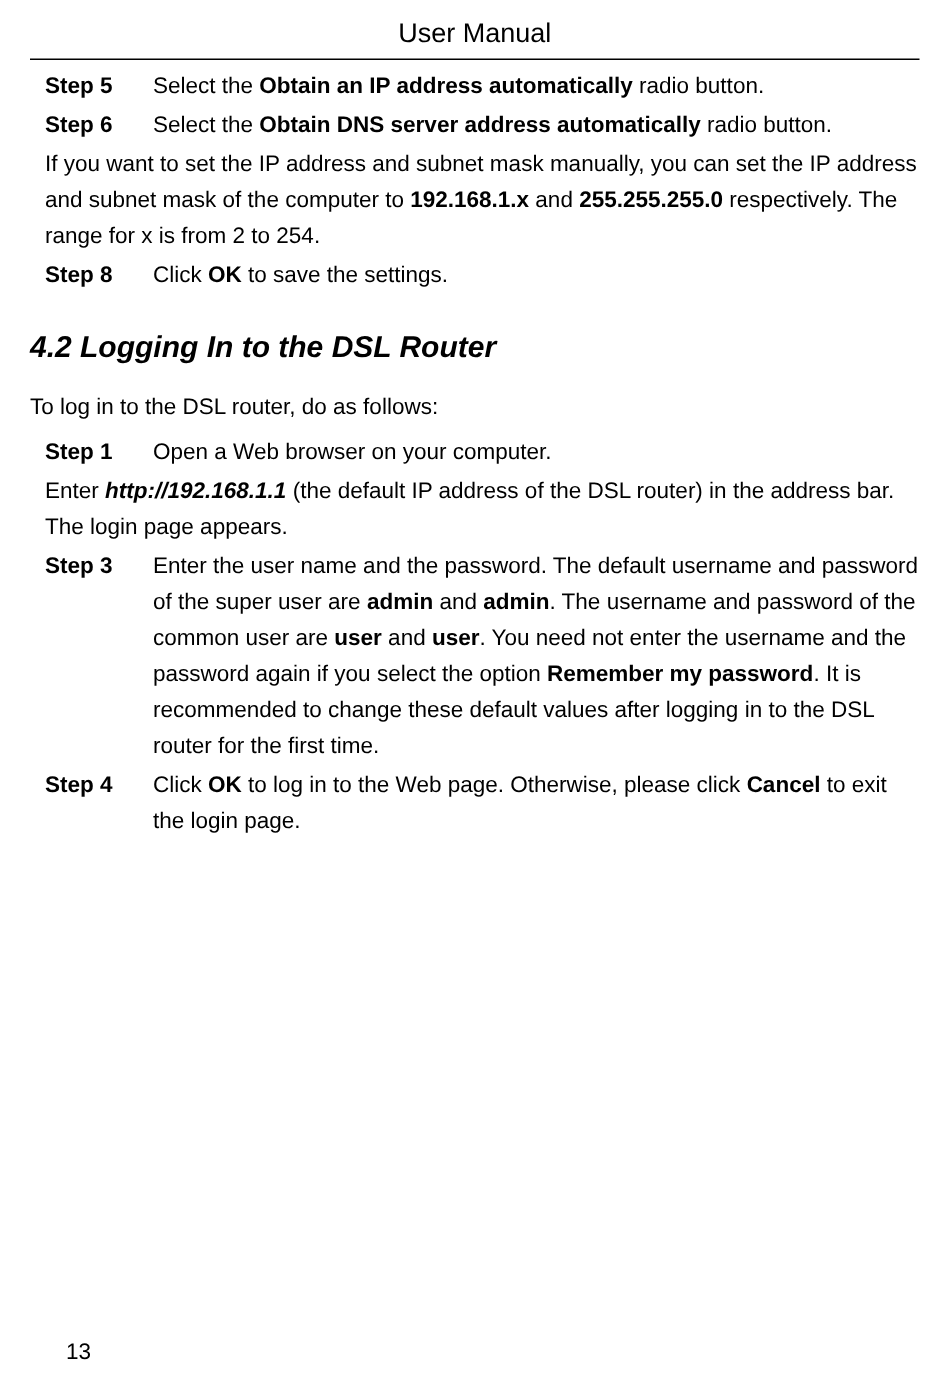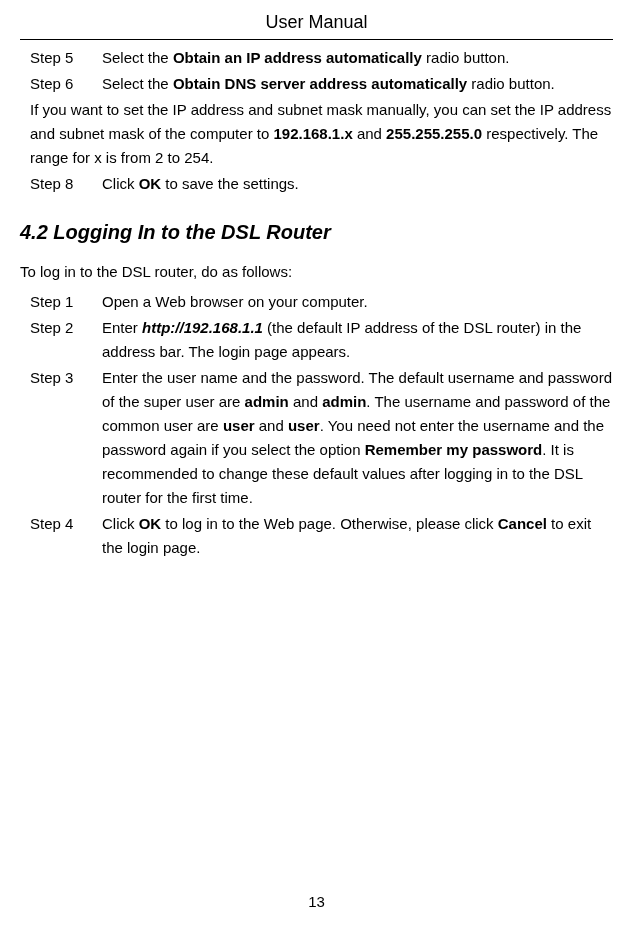--- a/index.html
+++ b/index.html
@@ -30,21 +30,21 @@
       margin-bottom: 6px;
     }
     .steps {
       padding-left: 10px;
     }
     .step-row {
       display: flex;
       margin-bottom: 2px;
     }
     .step-label {
-      font-weight: normal;
+      font-weight: bold;
       width: 72px;
       flex-shrink: 0;
     }
     .step-text {
       flex: 1;
     }
     .section-heading {
       font-size: 20px;
       font-weight: bold;
       margin-top: 20px;
@@ -61,22 +61,22 @@
     }
     .bold-italic {
       font-weight: bold;
       font-style: italic;
     }
     .page-number {
       position: absolute;
       bottom: 18px;
       left: 0;
       right: 0;
-      text-align: center;
       font-size: 15px;
+      padding-left: 44px;
     }
   </style>
 </head>
 <body>
 
 <div class="page">
   <div class="header-title">User Manual</div>
 
   <div class="steps" id="section1-steps">
       <div class="step-row">
@@ -99,21 +99,20 @@
   <h2 class="section-heading">4.2   Logging In to the DSL Router</h2>
 
   <p class="intro-text">To log in to the DSL router, do as follows:</p>
 
   <div class="steps" id="section2-steps">
       <div class="step-row">
         <div class="step-label">Step 1</div>
         <div class="step-text"><span>Open a Web browser on your computer.</span></div>
       </div>
       <div class="step-row">
-        <div class="step-label">Step 2</div>
         <div class="step-text"><span>Enter </span><span class="bold-italic">http://192.168.1.1</span><span> (the default IP address of the DSL router) in the address bar. The login page appears.</span></div>
       </div>
       <div class="step-row">
         <div class="step-label">Step 3</div>
         <div class="step-text"><span>Enter the user name and the password. The default username and password of the super user are </span><span class="bold">admin</span><span> and </span><span class="bold">admin</span><span>. The username and password of the common user are </span><span class="bold">user</span><span> and </span><span class="bold">user</span><span>. You need not enter the username and the password again if you select the option </span><span class="bold">Remember my password</span><span>. It is recommended to change these default values after logging in to the DSL router for the first time.</span></div>
       </div>
       <div class="step-row">
         <div class="step-label">Step 4</div>
         <div class="step-text"><span>Click </span><span class="bold">OK</span><span> to log in to the Web page. Otherwise, please click </span><span class="bold">Cancel</span><span> to exit the login page.</span></div>
       </div>

